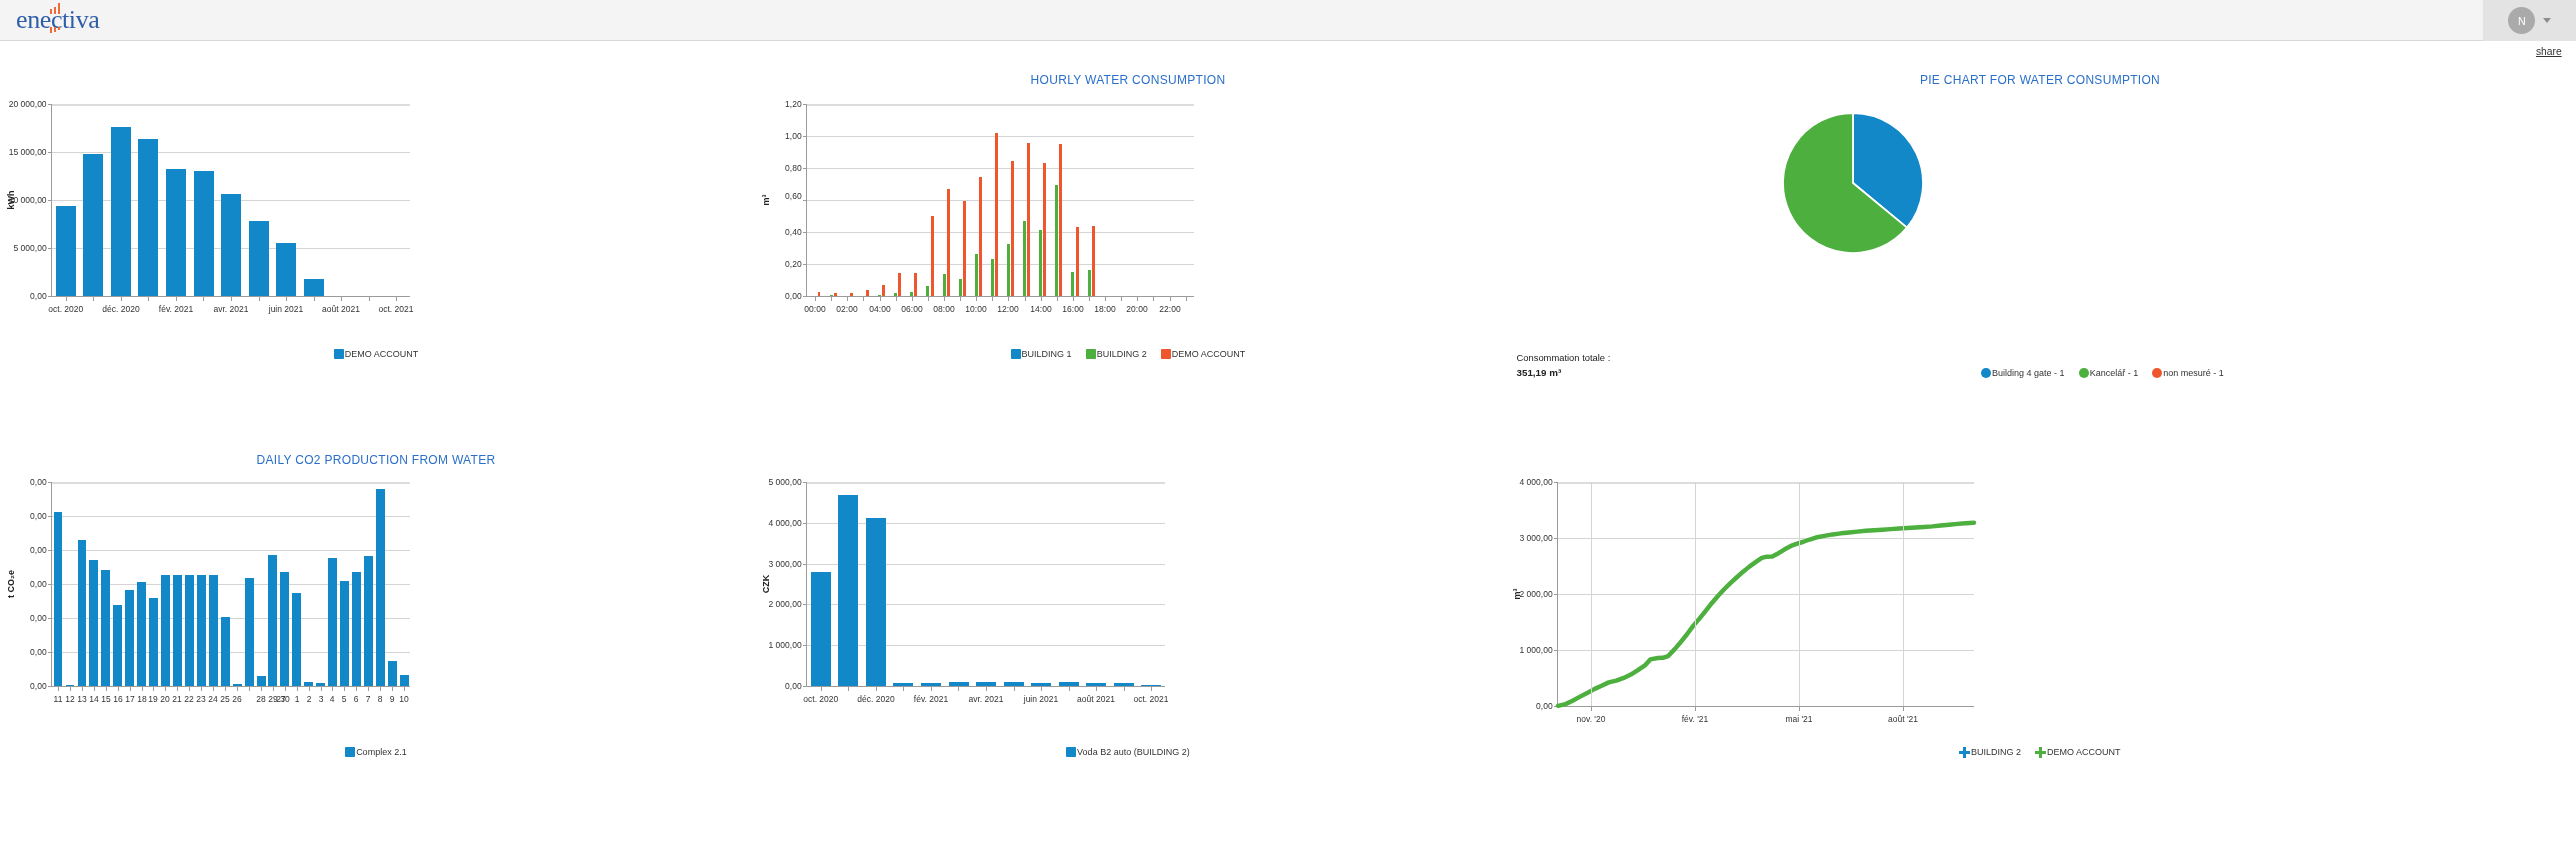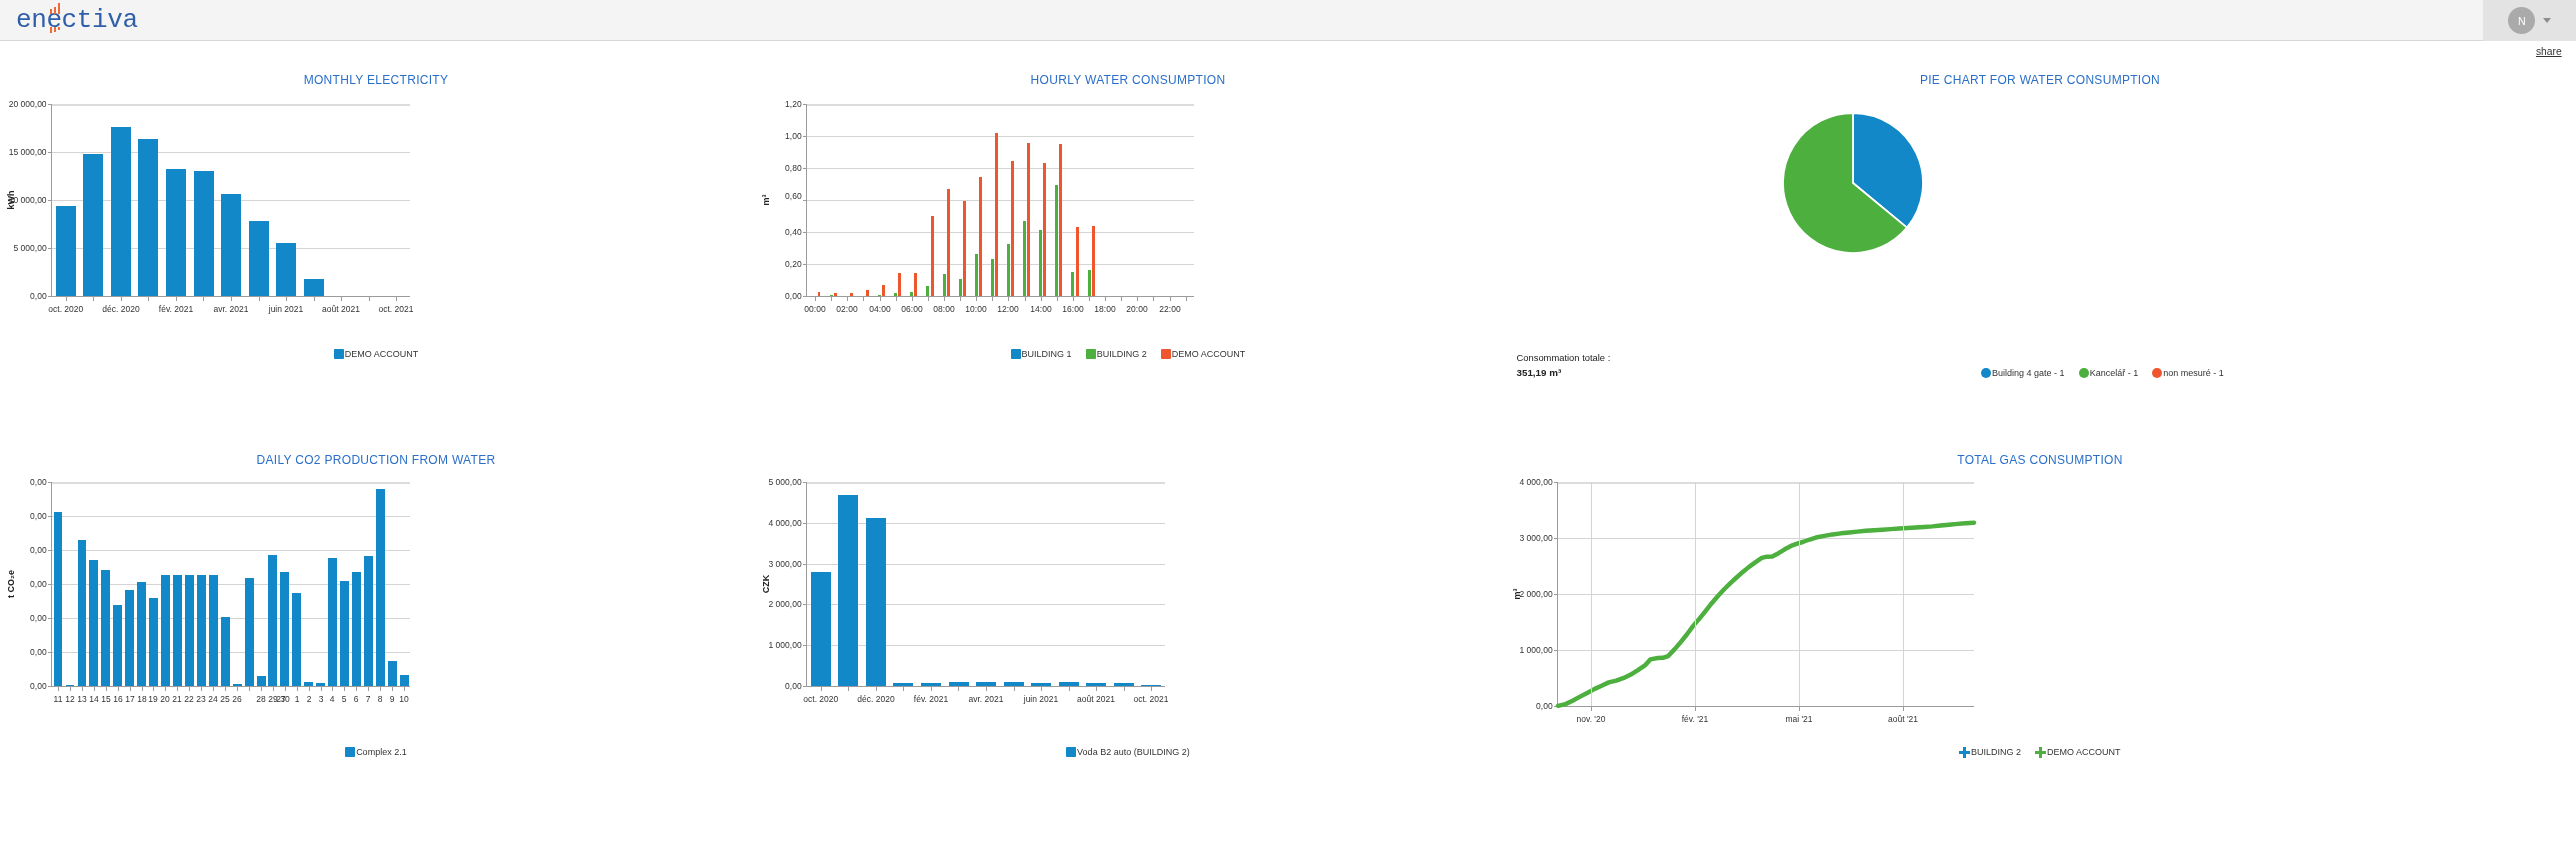--- a/index.html
+++ b/index.html
@@ -18,21 +18,21 @@
     height:41px;
     background:#f4f4f4;
     border-bottom:0.9px solid #d8d8d8;
     display:flex; align-items:center;
   }
   .logo-wrap{
     width:98px; margin-left:16px; position:relative; height:41px;
     display:flex; align-items:center;
   }
   .logo-text{
-    font-family:Liberation Mono, monospace;
+    font-family:Liberation Serif, serif;
     font-size:26px; letter-spacing:-0.4px;
     color:#2f5fa8; font-weight:400;
     line-height:1;
   }
   .logo-bars{ position:absolute; left:34px; top:3.6px; display:flex; align-items:flex-end; height:10.7px; gap:1.8px;}
   .logo-bars i{ display:block; width:2.2px; background:#ef6a35; }
   .logo-bars i:nth-child(1){ height:4.5px; }
   .logo-bars i:nth-child(2){ height:7.2px; }
   .logo-bars i:nth-child(3){ height:10.7px; }
   .logo-under{ position:absolute; left:34px; bottom:5.4px; display:flex; align-items:flex-start; height:8px; gap:1.8px;}
@@ -153,21 +153,20 @@
     <div class="caret"></div>
   </div>
 </div>
 
 <div class="share-row">
   <span class="share-link">share</span>
 </div>
 
 <div class="grid" id="grid">
     <div class="cell">
-      <div class="chart-title">MONTHLY ELECTRICITY</div>
       <div class="plot" style="left: 52px; top: 40px; width: 358px; height: 192px;">
         <div class="gridline" style="top: 192px;"></div>
         <div class="ytick" style="top: 192px;">0,00</div>
         <div class="ytickmark" style="top: 192px;"></div>
         <div class="gridline" style="top: 144px;"></div>
         <div class="ytick" style="top: 144px;">5 000,00</div>
         <div class="ytickmark" style="top: 144px;"></div>
         <div class="gridline" style="top: 96px;"></div>
         <div class="ytick" style="top: 96px; padding-left: 39px;">10 000,00</div>
         <div class="ytickmark" style="top: 96px;"></div>
@@ -535,21 +534,20 @@
         <div class="xtick" style="left: 344px;">oct. 2021</div>
       </div>
       <div class="legend" style="top: 303px;">
         <div class="item">
           <span class="swatch" style="background: rgb(18, 136, 200);"></span>
           <span>Voda B2 auto (BUILDING 2)</span>
         </div>
       </div>
     </div>
     <div class="cell">
-      <div class="chart-title">TOTAL GAS CONSUMPTION</div>
       <div class="plot" style="left: 54px; top: 38px; width: 416px; height: 224px;">
         <div class="gridline" style="top: 224px;"></div>
         <div class="ytick" style="top: 224px;">0,00</div>
         <div class="ytickmark" style="top: 224px;"></div>
         <div class="gridline" style="top: 168px;"></div>
         <div class="ytick" style="top: 168px;">1 000,00</div>
         <div class="ytickmark" style="top: 168px;"></div>
         <div class="gridline" style="top: 112px;"></div>
         <div class="ytick" style="top: 112px;">2 000,00</div>
         <div class="ytickmark" style="top: 112px;"></div>

